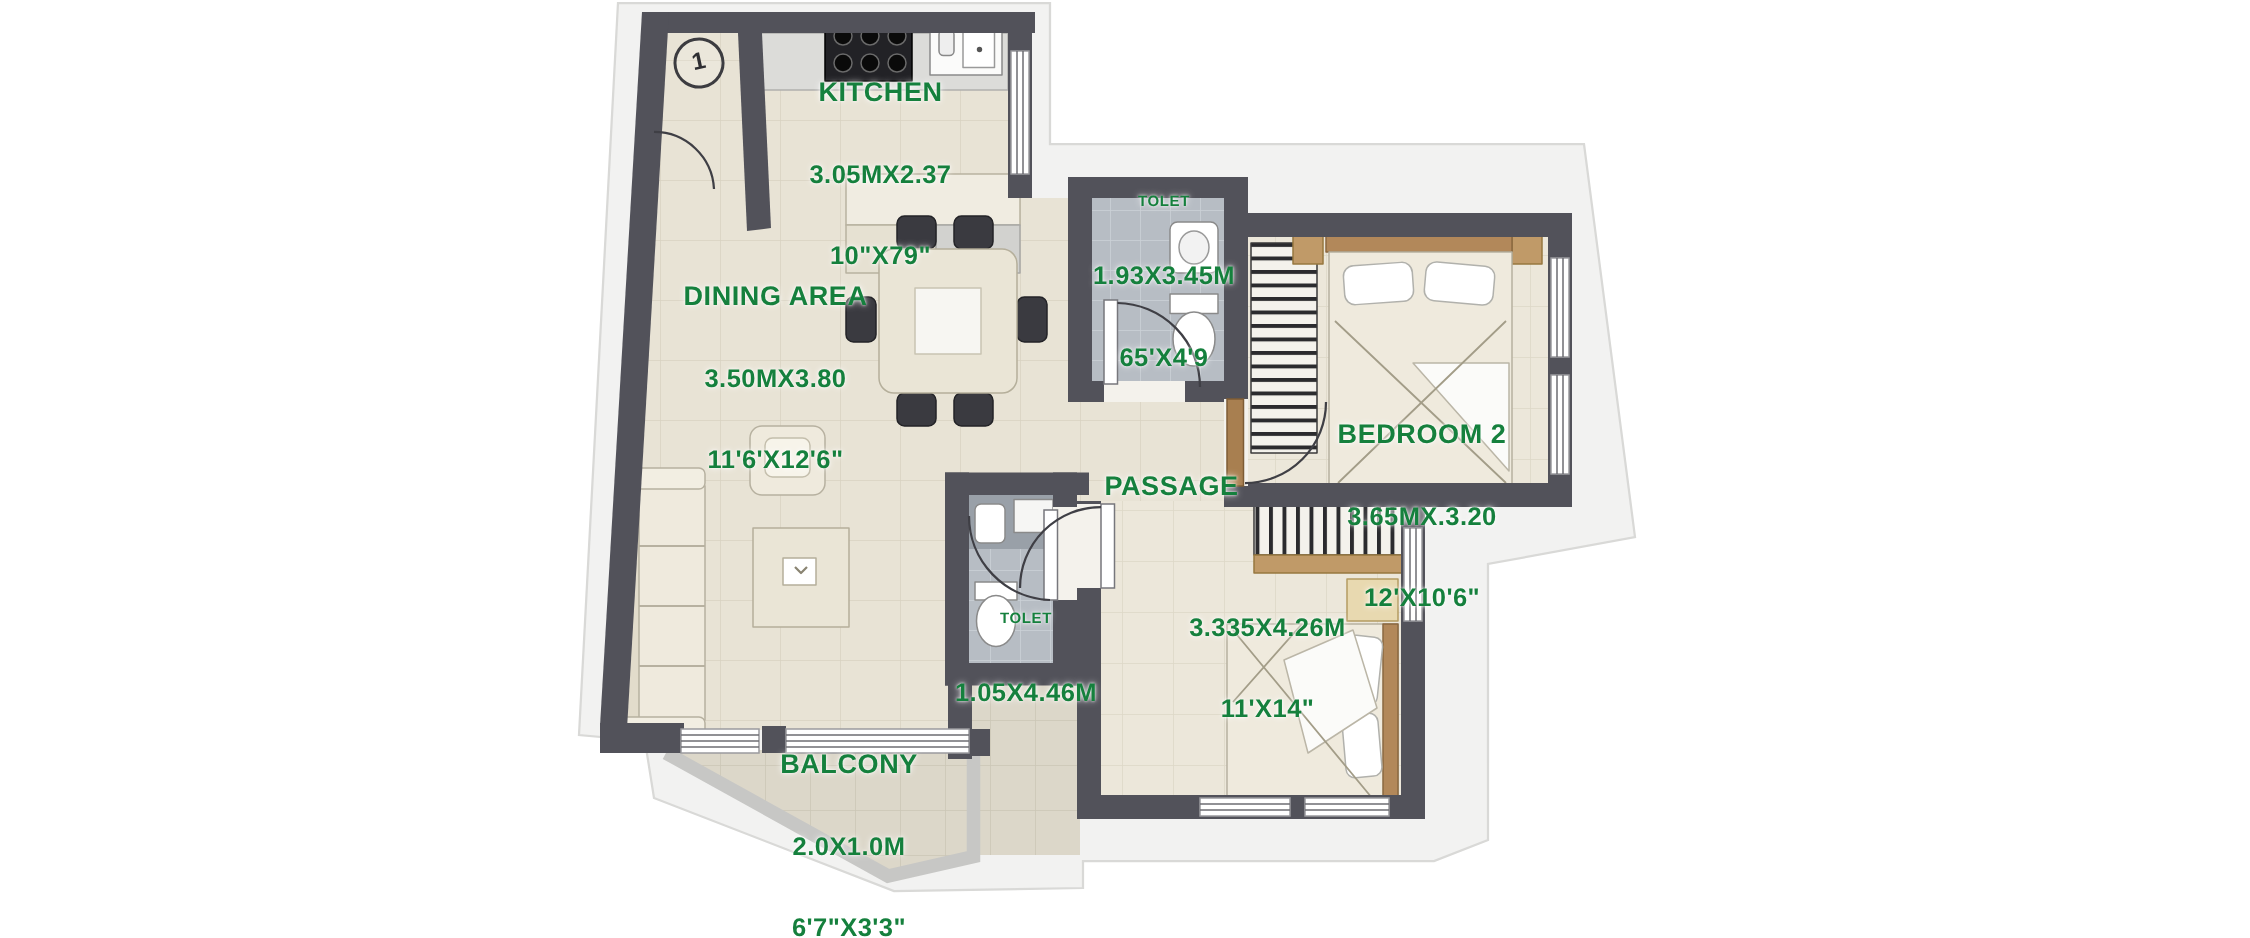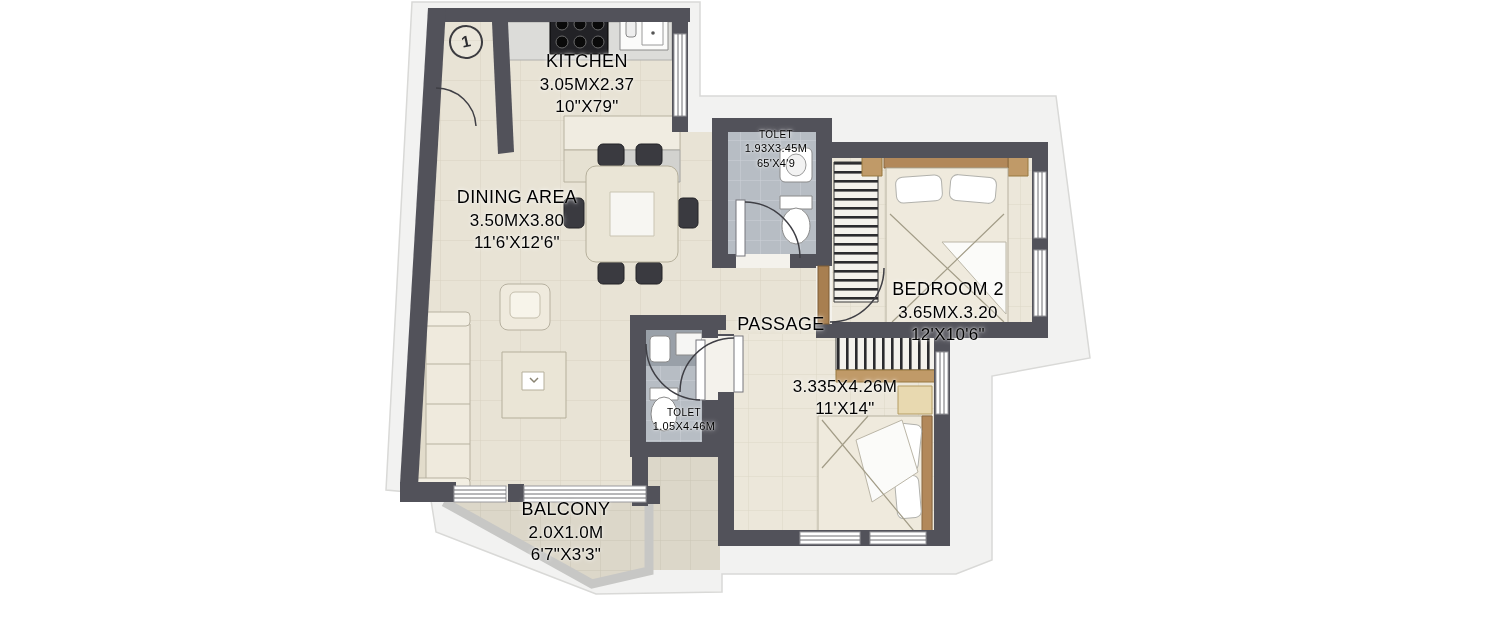--- a/index.html
+++ b/index.html
@@ -1,25 +1,25 @@
 <!DOCTYPE html>
 <html><head>
 <meta charset="utf-8">
 <style>
   html,body{margin:0;padding:0;background:#ffffff;}
   #stage{position:relative;width:1500px;height:625px;background:#ffffff;overflow:hidden;
          font-family:"Liberation Sans", sans-serif;}
   #plan-svg{position:absolute;left:0;top:0;}
-  .room-label{position:absolute;transform:translateX(-50%);text-align:center;color:#000000;
-    font-weight:400;line-height:1.32;white-space:nowrap;
+  .room-label{position:absolute;transform:translateX(-50%);text-align:center;color:#15803d;
+    font-weight:700;line-height:1.32;white-space:nowrap;
     text-shadow:0 0 2px rgba(255,255,255,.95),0 0 5px rgba(255,255,255,.85);}
   .room-label .rname{font-size:18px;letter-spacing:.4px;}
-  .room-label .rdim{font-size:17px;letter-spacing:.3px;}
+  .room-label .rdim{font-size:17px;letter-spacing:.3px;margin-top:32px;}
   .room-label.small .rname{font-size:10px;}
-  .room-label.small .rdim{font-size:11px;text-align:center;}
+  .room-label.small .rdim{font-size:17px;text-align:center;}
   #label-passage{font-size:18px;text-align:center;}
   #unit-marker{position:absolute;left:449px;top:25px;width:30px;height:30px;border:2px solid #3c3c40;
     border-radius:50%;display:flex;align-items:center;justify-content:center;
     font-size:16px;font-weight:700;color:#2e2e32;transform:rotate(-12deg);background:rgba(255,255,255,.15);}
   #caption{position:absolute;left:750px;top:597px;transform:translateX(-50%);
     font-size:17.5px;color:#3b3b3b;letter-spacing:.6px;white-space:nowrap;font-weight:400;}
 </style>
 </head>
 <body>
 

